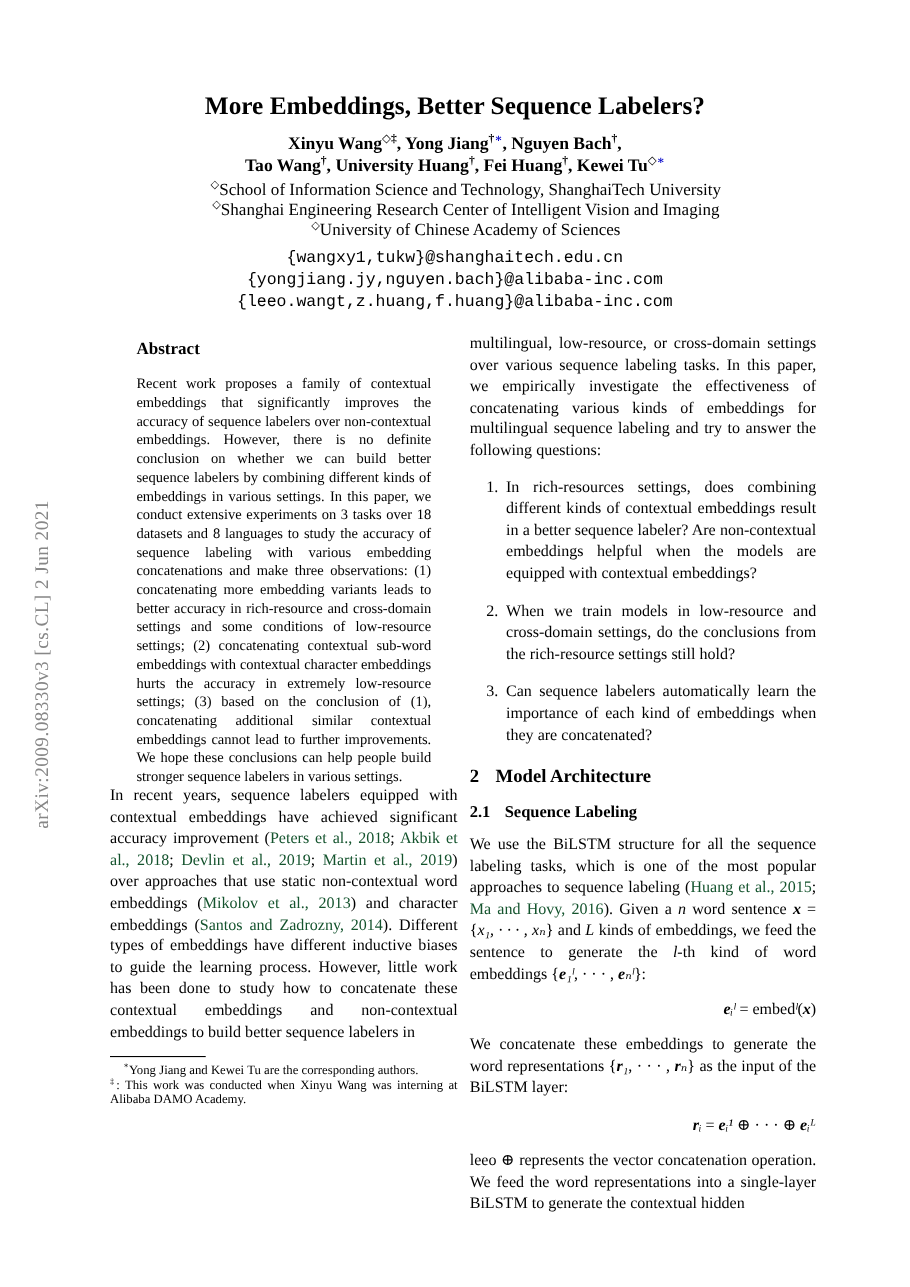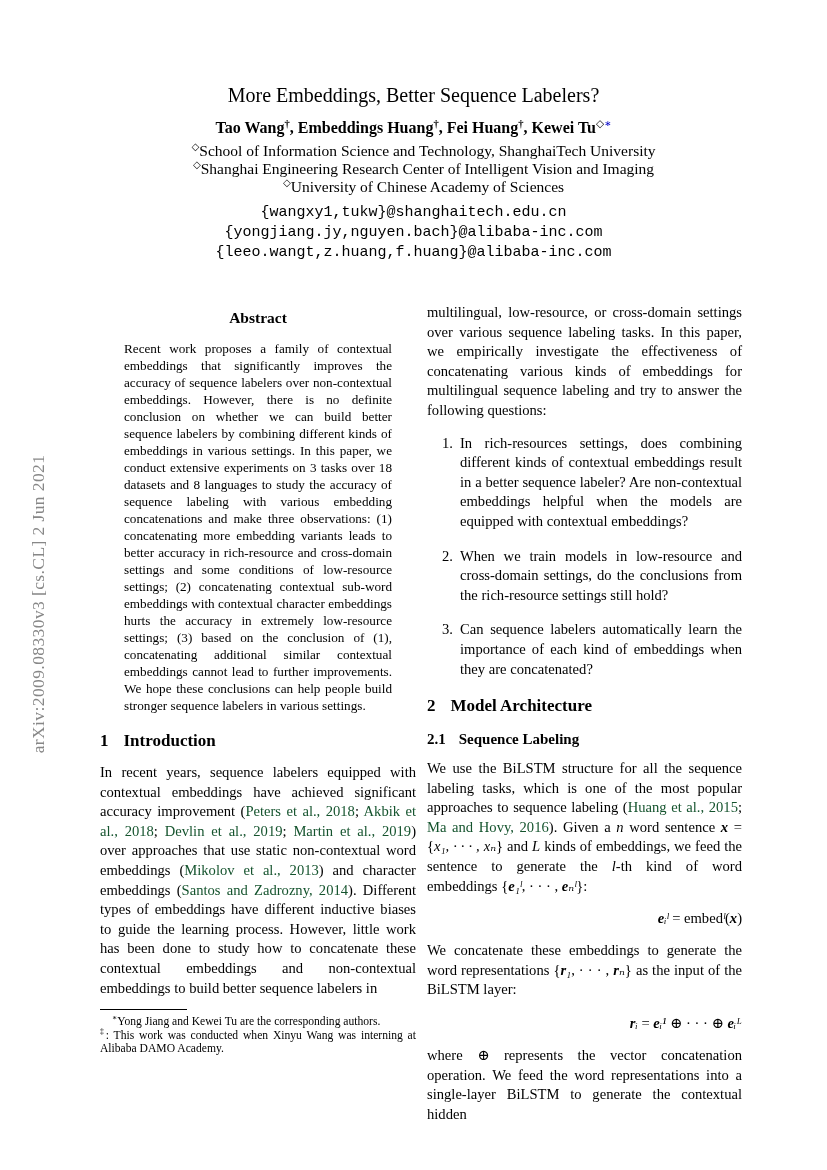--- a/index.html
+++ b/index.html
@@ -19,35 +19,35 @@
     position:absolute; left:38px; top:604px;
     transform:translate(-50%,-50%) rotate(-90deg);
     white-space:nowrap;
     font-size:17.5px;
     letter-spacing:0.4px;
     color:#878787;
   }
 
   
   .header { position:absolute; top:0; left:0; width:100%; text-align:center; padding-top:84px; }
-  .title { font-size:20px; font-weight:normal; margin-bottom:11px; }
+  .title { font-size:23px; font-weight:bold; margin-bottom:11px; }
   .authors { font-size:16px; font-weight:bold; line-height:19.5px; }
   .affiliations { margin-top:4px; }
   .affil { font-size:15.5px; line-height:18.4px;padding-left:20px; }
   .emails { margin-top:6px; }
   .email { font-family:"Liberation Mono","DejaVu Sans Mono",monospace; font-size:15px; line-height:20px; }
 
   
   .col { position:absolute; top:303px; }
   .col-left  { left:100px; width:316px; }
   .col-right { left:427px; width:315px; }
 
   
   .abstract-wrap { padding:6px 24px 0 24px; }
-  .abstract-head { text-align:center; font-weight:bold; font-size:15.5px; margin-bottom:13px; }
+  .abstract-head { text-align:left; font-weight:bold; font-size:15.5px; margin-bottom:13px; }
   .abstract-text { font-size:13.2px; line-height:17px; text-align:justify; }
 
   
   .sec { font-size:17px; font-weight:bold; margin:17px 0 12px 0; }
   .sec .sec-num { margin-right:15px; }
   .subsec { font-size:15px; font-weight:bold; margin:15px 0 11px 0; }
   .subsec .sec-num { margin-right:13px; }
 
   
   .body { font-size:14.6px; line-height:19.6px; text-align:justify; }
@@ -72,42 +72,40 @@
 </style>
 </head>
 <body>
 
 <div class="page">
 
   <div class="watermark">arXiv:2009.08330v3  [cs.CL]  2 Jun 2021</div>
 
   <div class="header">
     <div class="title">More Embeddings, Better Sequence Labelers?</div>
-    <div class="authors"><span class="seg-text">Tao Wang</span><span class="seg-sup">†</span><span class="seg-text">, Embeddings Huang</span><span class="seg-sup">†</span><span class="seg-text">, Fei Huang</span><span class="seg-sup">†</span><span class="seg-text">, Kewei Tu</span><span class="seg-sup">◇</span><span class="seg-sup-link">∗</span></div>
+    <div class="authors"><span class="seg-text">Xinyu Wang</span><span class="seg-sup">◇‡</span><span class="seg-text">, Yong Jiang</span><span class="seg-sup">†</span><span class="seg-sup-link">∗</span><span class="seg-text">, Nguyen Bach</span><span class="seg-sup">†</span><span class="seg-text">,</span></div>
+    <div class="authors"><span class="seg-text">Tao Wang</span><span class="seg-sup">†</span><span class="seg-text">, University Huang</span><span class="seg-sup">†</span><span class="seg-text">, Fei Huang</span><span class="seg-sup">†</span><span class="seg-text">, Kewei Tu</span><span class="seg-sup">◇</span><span class="seg-sup-link">∗</span></div>
     <div class="affiliations">
       <div class="affil"><span class="seg-sup">◇</span><span class="seg-text">School of Information Science and Technology, ShanghaiTech University</span></div>
       <div class="affil"><span class="seg-sup">◇</span><span class="seg-text">Shanghai Engineering Research Center of Intelligent Vision and Imaging</span></div>
       <div class="affil"><span class="seg-sup">◇</span><span class="seg-text">University of Chinese Academy of Sciences</span></div>
     </div>
     <div class="emails">
       <div class="email">{wangxy1,tukw}@shanghaitech.edu.cn</div>
       <div class="email">{yongjiang.jy,nguyen.bach}@alibaba-inc.com</div>
       <div class="email">{leeo.wangt,z.huang,f.huang}@alibaba-inc.com</div>
     </div>
   </div>
 
   <div class="col col-left">
     <div class="abstract-wrap">
       <div class="abstract-head">Abstract</div>
       <p class="abstract-text">Recent work proposes a family of contextual embeddings that significantly improves the accuracy of sequence labelers over non-contextual embeddings. However, there is no definite conclusion on whether we can build better sequence labelers by combining different kinds of embeddings in various settings. In this paper, we conduct extensive experiments on 3 tasks over 18 datasets and 8 languages to study the accuracy of sequence labeling with various embedding concatenations and make three observations: (1) concatenating more embedding variants leads to better accuracy in rich-resource and cross-domain settings and some conditions of low-resource settings; (2) concatenating contextual sub-word embeddings with contextual character embeddings hurts the accuracy in extremely low-resource settings; (3) based on the conclusion of (1), concatenating additional similar contextual embeddings cannot lead to further improvements. We hope these conclusions can help people build stronger sequence labelers in various settings.</p>
     </div>
 
-    <div class="sec">
-      <span class="sec-num">1</span><span class="sec-title">Introduction</span>
-    </div>
     <p class="body"><span class="seg-text">In recent years, sequence labelers equipped with contextual embeddings have achieved significant accuracy improvement (</span><span class="seg-link">Peters et al., 2018</span><span class="seg-text">; </span><span class="seg-link">Akbik et al., 2018</span><span class="seg-text">; </span><span class="seg-link">Devlin et al., 2019</span><span class="seg-text">; </span><span class="seg-link">Martin et al., 2019</span><span class="seg-text">) over approaches that use static non-contextual word embeddings (</span><span class="seg-link">Mikolov et al., 2013</span><span class="seg-text">) and character embeddings (</span><span class="seg-link">Santos and Zadrozny, 2014</span><span class="seg-text">). Different types of embeddings have different inductive biases to guide the learning process. However, little work has been done to study how to concatenate these contextual embeddings and non-contextual embeddings to build better sequence labelers in</span></p>
 
     <div class="fnrule"></div>
     <p class="footnote fn-indent"><span class="seg-sup">∗</span><span class="seg-text">Yong Jiang and Kewei Tu are the corresponding authors.</span></p>
     <p class="footnote"><span class="seg-sup">‡</span><span class="seg-text">: This work was conducted when Xinyu Wang was interning at Alibaba DAMO Academy.</span></p>
   </div>
 
   <div class="col col-right">
     <p class="body">multilingual, low-resource, or cross-domain settings over various sequence labeling tasks. In this paper, we empirically investigate the effectiveness of concatenating various kinds of embeddings for multilingual sequence labeling and try to answer the following questions:</p>
 
@@ -128,16 +126,16 @@
     </div>
 
     <div class="subsec">
       <span class="sec-num">2.1</span><span class="sec-title">Sequence Labeling</span>
     </div>
 
     <p class="body"><span class="seg-text">We use the BiLSTM structure for all the sequence labeling tasks, which is one of the most popular approaches to sequence labeling (</span><span class="seg-link">Huang et al., 2015</span><span class="seg-text">; </span><span class="seg-link">Ma and Hovy, 2016</span><span class="seg-text">). Given a </span><span class="seg-math">n</span><span class="seg-text"> word sentence </span><span class="seg-mathbf">x</span><span class="seg-text"> = {</span><span class="seg-math">x₁, · · · , xₙ</span><span class="seg-text">} and </span><span class="seg-math">L</span><span class="seg-text"> kinds of embeddings, we feed the sentence to generate the </span><span class="seg-math">l</span><span class="seg-text">-th kind of word embeddings {</span><span class="seg-mathbf">e</span><span class="seg-math">₁ˡ</span><span class="seg-text">, · · · , </span><span class="seg-mathbf">e</span><span class="seg-math">ₙˡ</span><span class="seg-text">}:</span></p>
     <div class="equation"><span class="seg-mathbf">e</span><span class="seg-math">ᵢˡ</span><span class="seg-text"> = embed</span><span class="seg-math">ˡ</span><span class="seg-text">(</span><span class="seg-mathbf">x</span><span class="seg-text">)</span></div>
     <p class="body"><span class="seg-text">We concatenate these embeddings to generate the word representations {</span><span class="seg-mathbf">r</span><span class="seg-math">₁</span><span class="seg-text">, · · · , </span><span class="seg-mathbf">r</span><span class="seg-math">ₙ</span><span class="seg-text">} as the input of the BiLSTM layer:</span></p>
     <div class="equation"><span class="seg-mathbf">r</span><span class="seg-math">ᵢ</span><span class="seg-text"> = </span><span class="seg-mathbf">e</span><span class="seg-math">ᵢ¹</span><span class="seg-text"> ⊕ · · · ⊕ </span><span class="seg-mathbf">e</span><span class="seg-math">ᵢᴸ</span></div>
-    <p class="body"><span class="seg-text">where </span><span class="seg-math">⊕</span><span class="seg-text"> represents the vector concatenation operation. We feed the word representations into a single-layer BiLSTM to generate the contextual hidden</span></p>
+    <p class="body"><span class="seg-text">leeo </span><span class="seg-math">⊕</span><span class="seg-text"> represents the vector concatenation operation. We feed the word representations into a single-layer BiLSTM to generate the contextual hidden</span></p>
   </div>
 
 </div>
 
 </body></html>

